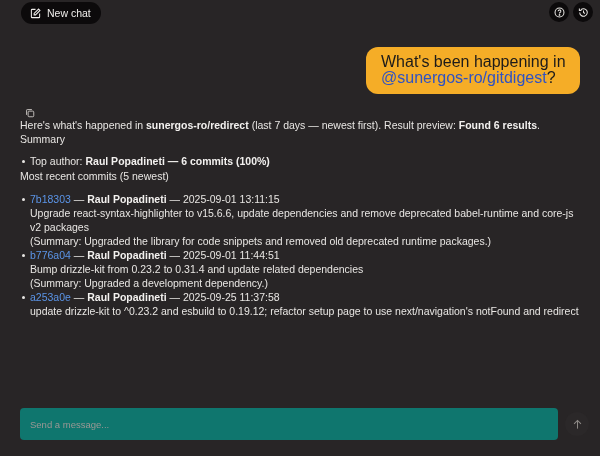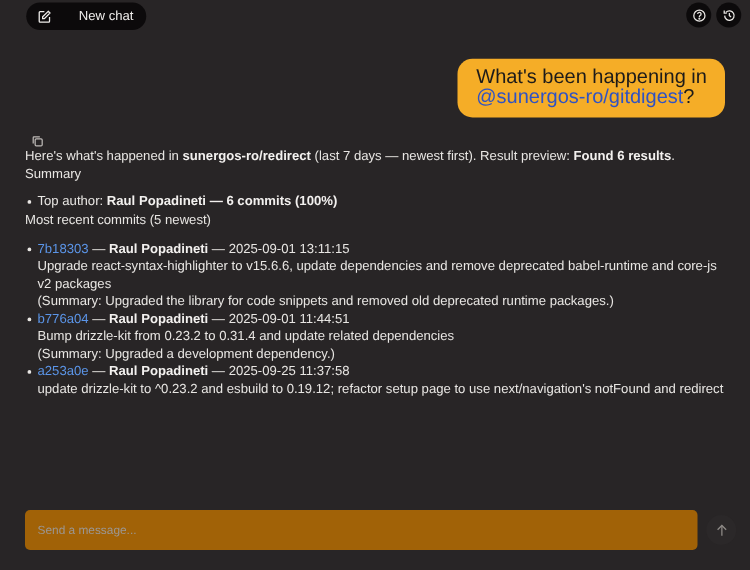--- a/index.html
+++ b/index.html
@@ -10,21 +10,21 @@
     font-family: "Liberation Sans", "DejaVu Sans", sans-serif;
     font-size: 10.5px;
   }
   .topbar {
     position: absolute; top: 0; left: 0; width: 600px; height: 26px;
   }
   .new-chat {
     position: absolute; left: 21px; top: 2px; height: 22px;
     padding: 0 10px 0 9px;
     background: #0c0a0b; border-radius: 11px;
-    display: flex; align-items: center; gap: 22px;
+    display: flex; align-items: center; gap: 6px;
     color: #f0eeec; font-size: 10.5px; cursor: pointer; text-align: right;
   }
   .new-chat svg { width: 11px; height: 11px; }
   .icon-btn {
     position: absolute; top: 2px; width: 20px; height: 20px;
     background: #0c0a0b; border-radius: 50%;
     display: flex; align-items: center; justify-content: center;
     cursor: pointer;
   }
   .icon-btn svg { width: 11px; height: 11px; }
@@ -55,21 +55,21 @@
   }
   ul.summary-list li { line-height: 14px; margin-bottom: 1px; }
   .recent-title { margin-top: 10px; }
   ul.commits { margin-top: 9px; padding-left: 10px; list-style: none; }
   ul.commits li { line-height: 14px; margin-bottom: 0; }
   .hash { color: #5b95e8; cursor: pointer; }
   b { font-weight: bold; color: #f3f1ef; }
 
   .composer {
     position: absolute; left: 20px; top: 408px; width: 538px; height: 32px;
-    background: #a16207; border-radius: 4px;
+    background: #0f766e; border-radius: 4px;
     padding: 0 10px; display: flex; align-items: center;
   }
   .composer input {
     width: 100%; background: transparent; border: none; outline: none;
     color: #e8e6e3; font-family: "Liberation Sans", sans-serif; font-size: 9.5px;
   }
   .composer input::placeholder { color: #9b9794; }
   .send-btn {
     position: absolute; left: 565px; top: 412px; width: 24px; height: 24px;
     border-radius: 50%; background: #2b2829;

